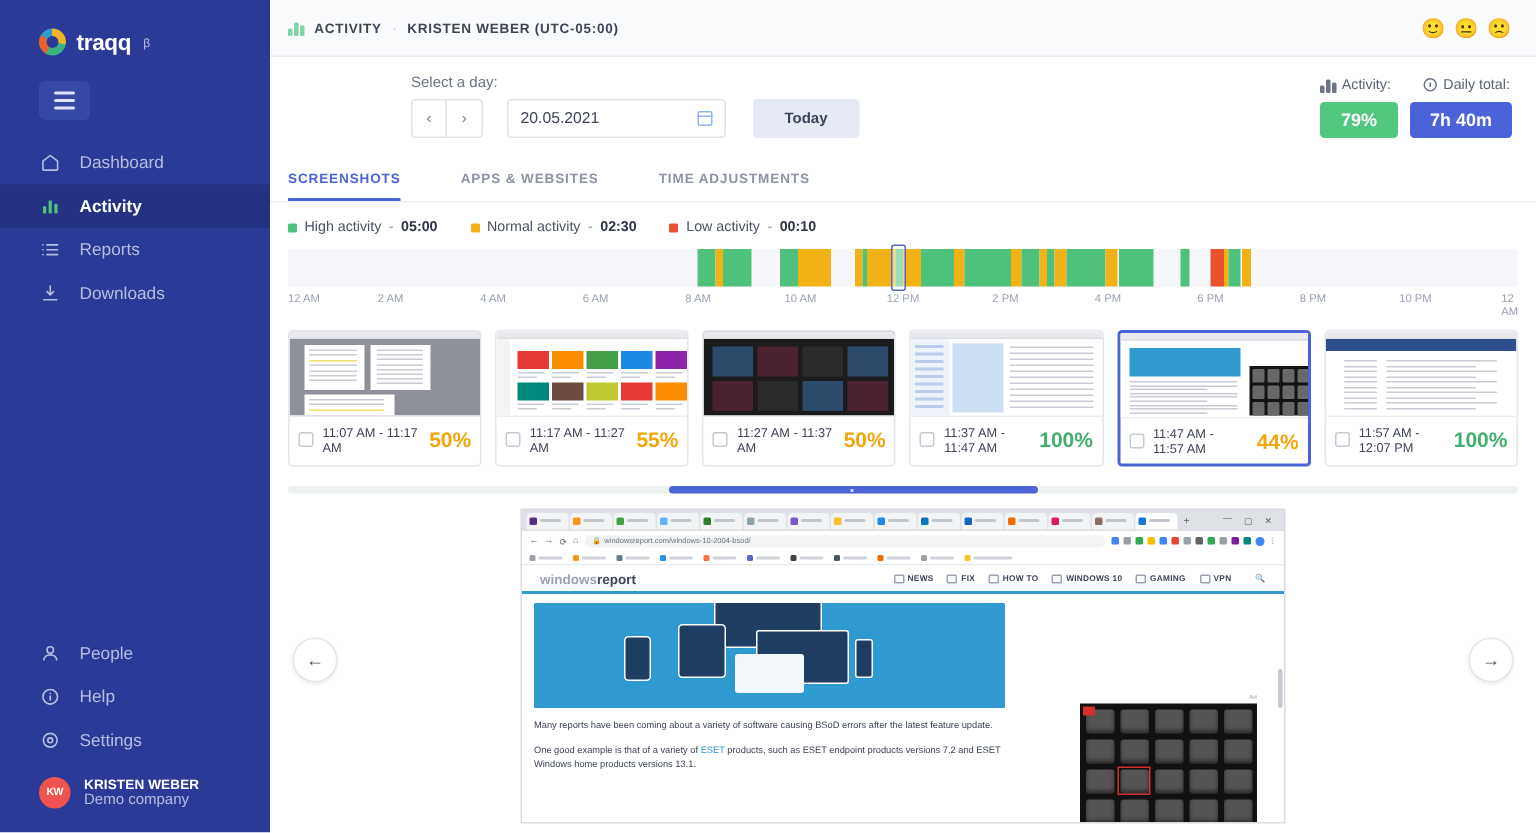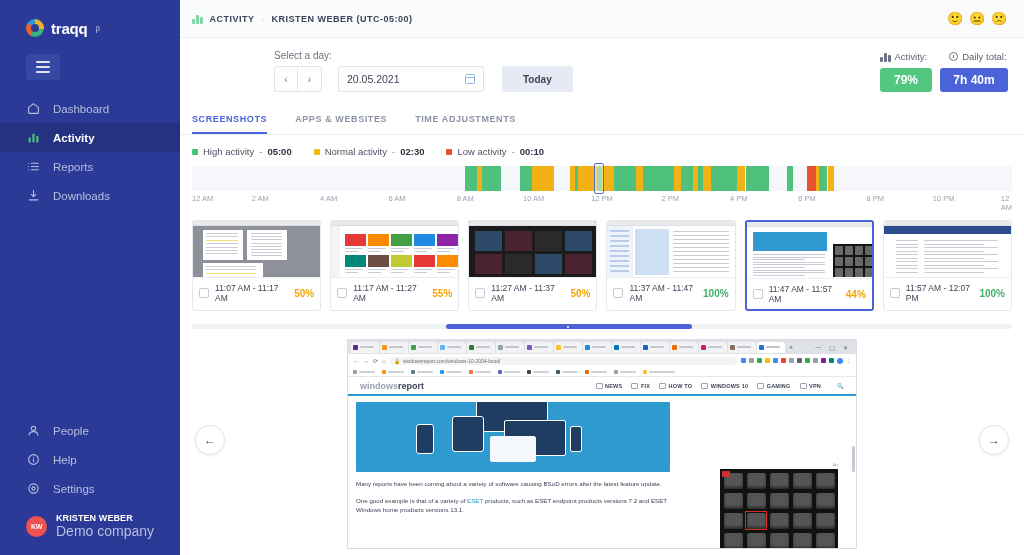--- a/index.html
+++ b/index.html
@@ -41,21 +41,21 @@
   .nav-item .ic { width:14px; height:14px; display:flex; align-items:center; justify-content:center; }
   .nav-item svg { display:block; }
 
   .nav-bottom { position:absolute; left:0; bottom:0; width:180px; padding-bottom:16px; }
   .nav-bottom .nav-item { height:29px; }
   .user-block { display:flex; align-items:center; gap:9px; padding:10px 0 0 26px; }
   .avatar { width:21px; height:21px; border-radius:50%; background:#ef5350; color:#fff;
     font-size:7px; font-weight:bold; display:flex; align-items:center; justify-content:center;
     letter-spacing:-0.3px; }
   .user-name { color:#ffffff; font-size:9px; font-weight:bold; letter-spacing:0.1px; }
-  .user-co { color:#b7bee0; font-size:14px; }
+  .user-co { color:#b7bee0; font-size:10px; }
 
   
   .main { flex:1; height:555px; background:#fff; position:relative; overflow:hidden; }
 
   .topbar { height:38px; background:#fafbfc; border-bottom:1px solid #eceef3;
     display:flex; align-items:center; padding:0 16px 0 12px; }
   .topbar-left { display:flex; align-items:center; gap:7px; }
   .crumb { font-size:9px; font-weight:bold; letter-spacing:0.5px; color:#3d4457; }
   .crumb-sep { color:#b9bfcc; font-size:9px; }
   .bars-ic { display:flex; align-items:flex-end; gap:1.5px; height:11px; }
@@ -95,21 +95,21 @@
   .stats-labels { display:flex; gap:22px; align-items:center; }
   .stat-lab { display:flex; align-items:center; gap:4px; font-size:9.5px; color:#5a6274; }
   .clock-ic { width:9px;height:9px;border:1.3px solid #6b7384;border-radius:50%; position:relative; }
   .clock-ic:after{content:"";position:absolute;left:3px;top:1.5px;width:1.2px;height:3px;background:#6b7384;}
   .stats-pills { display:flex; gap:8px; }
   .pill { height:24px; border-radius:3px; color:#fff; font-size:12px; font-weight:bold;
     display:flex; align-items:center; justify-content:center; }
   .pill-green { background:#52c77f; width:52px; }
   .pill-blue { background:#4a63d8; width:68px; }
 
-  .tabs { display:flex; gap:28px; padding:14px 0 0 12px; border-bottom:1px solid #eceef3; margin-top:8px; }
+  .tabs { display:flex; gap:40px; padding:14px 0 0 12px; border-bottom:1px solid #eceef3; margin-top:8px; }
   .tab { font-size:9px; font-weight:bold; letter-spacing:0.6px; color:#8b93a5; padding-bottom:8px;
     cursor:pointer; }
   .tab.active { color:#4a63d8; border-bottom:2px solid #4a63d8; }
 
   .legend { display:flex; gap:22px; padding:11px 0 0 12px; align-items:center; }
   .leg { display:flex; align-items:center; gap:5px; font-size:9.5px; color:#4a5264; }
   .dot { width:6px; height:6px; border-radius:1px; display:block; }
   .leg b { font-size:9.5px; color:#2c3343; }
   .leg .dash { color:#8b93a5; }
 
@@ -125,21 +125,21 @@
   .tick.last { transform:translateX(-100%); }
 
   
   .thumbs { display:flex; gap:9px; padding:12px 12px 0 12px; }
   .card { width:131px; border:1px solid #e4e7ee; border-radius:3px; background:#fff; overflow:hidden; cursor:pointer; }
   .card.selected { border:2px solid #4a63d8; }
   .card-img { height:56px; background:#f2f3f6; position:relative; overflow:hidden; }
   .card-bar { display:flex; align-items:center; gap:6px; padding:5px 6px; border-top:1px solid #eceef3; }
   .cb { width:10px; height:10px; border:1.3px solid #c4cad6; border-radius:2px; background:#fff; flex:0 0 10px; }
   .card-time { font-size:8.5px; color:#3d4457; }
-  .card-pct { margin-left:auto; font-size:10px; font-weight:bold; }
+  .card-pct { margin-left:auto; font-size:14px; font-weight:bold; }
 
   
   .tw { position:absolute; inset:0; }
   .tw-head { height:5px; background:#e9eaee; border-bottom:1px solid #dcdee4; }
   .tw-line { position:absolute; background:#c9ccd5; border-radius:0.5px; }
 
   
   .hscroll { margin:13px 12px 0 12px; height:5px; background:#eef2f0; border-radius:3px; position:relative; }
   .hscroll-thumb { position:absolute; left:31%; width:30%; height:5px; background:#4a63d8; border-radius:3px; cursor:grab; }
   .hscroll-thumb:after{content:"";position:absolute;left:49%;top:1.5px;width:2px;height:2px;background:#cdd5fb;}

